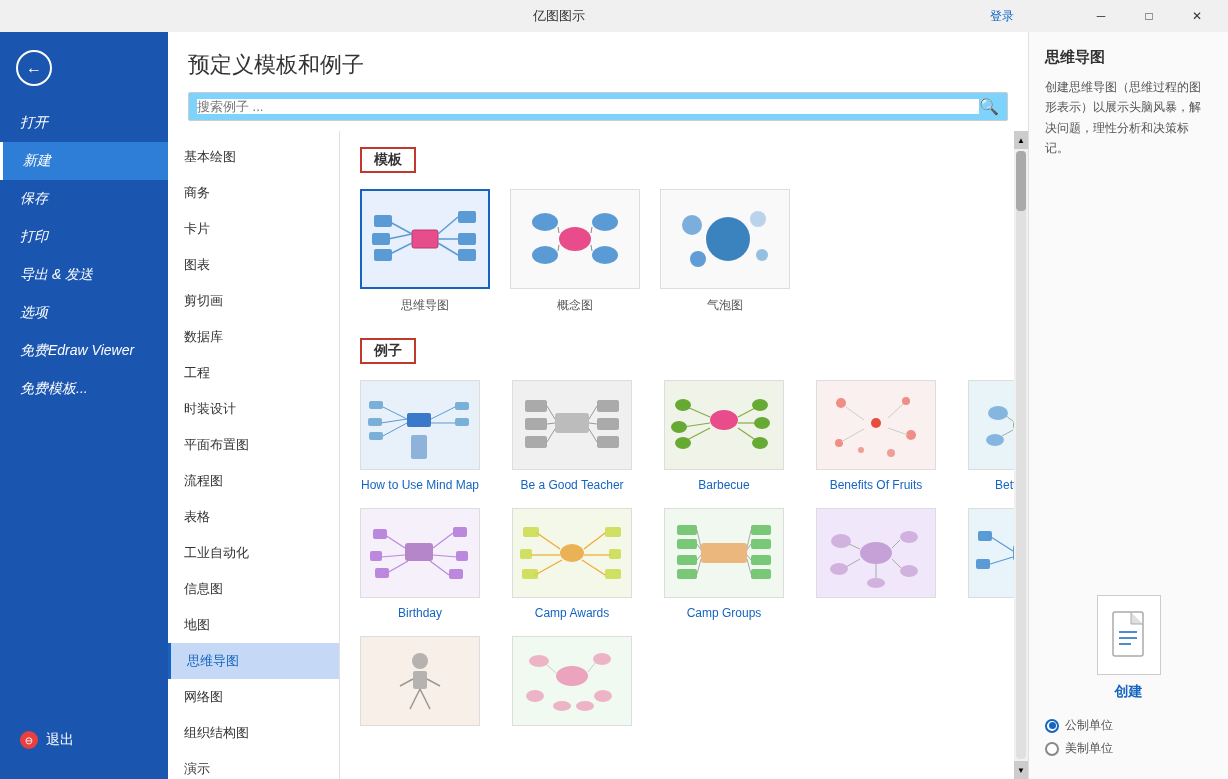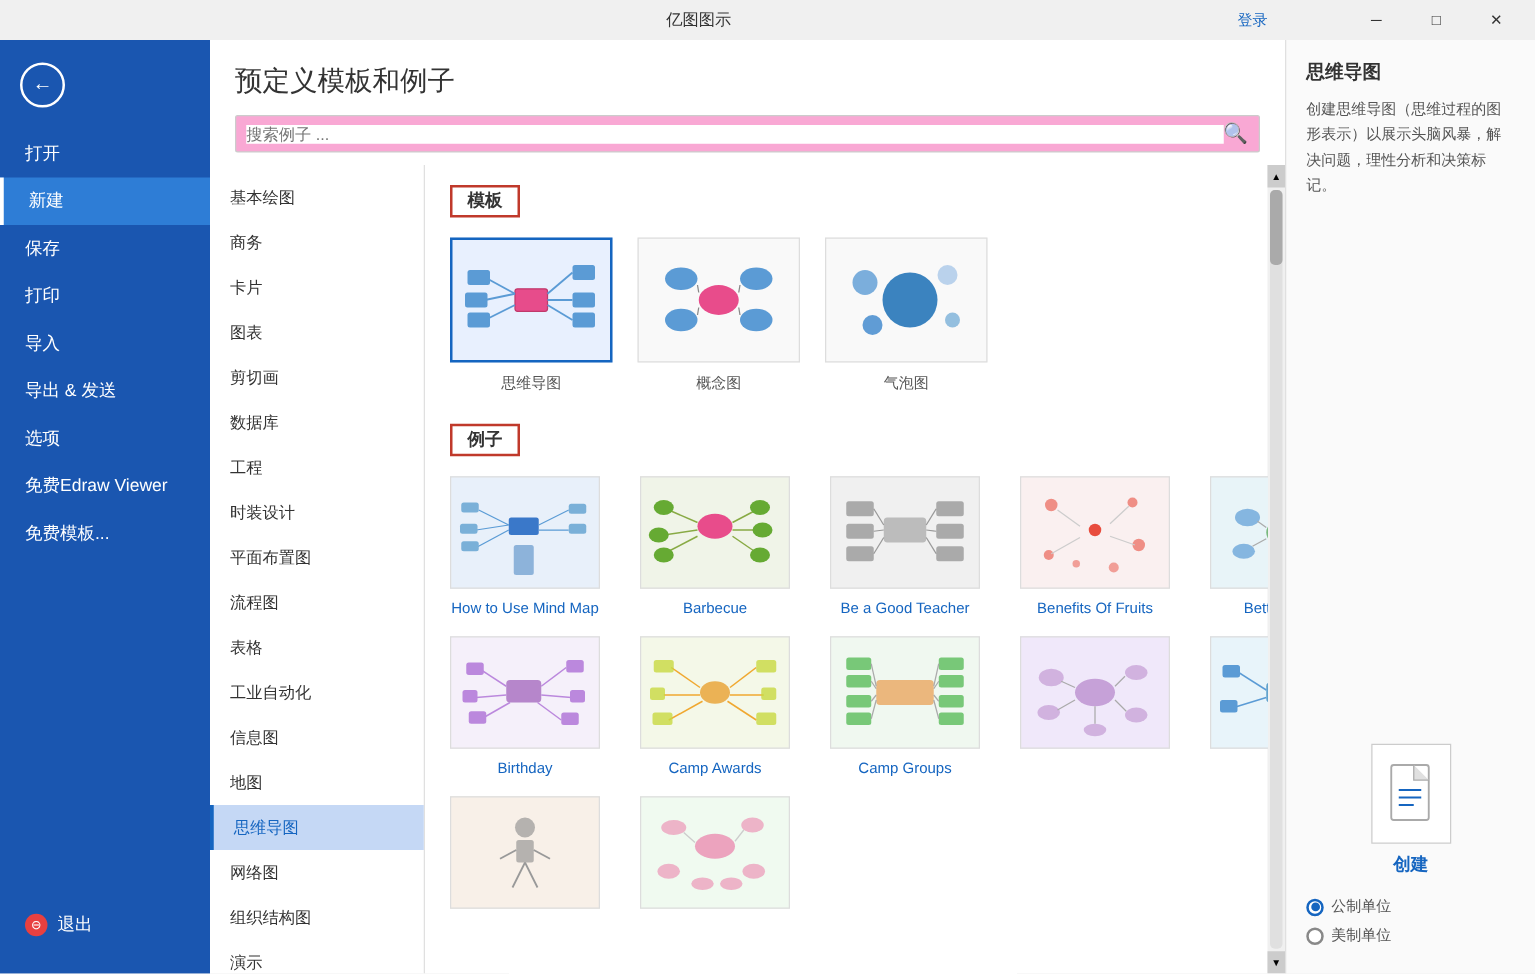--- a/index.html
+++ b/index.html
@@ -14,30 +14,30 @@
     .title-bar-btn { width: 46px; height: 32px; border: none; background: transparent; cursor: pointer; font-size: 12px; color: #333; display: flex; align-items: center; justify-content: center; }
     .login-area { font-size: 12px; color: #1565c0; cursor: pointer; padding-right: 60px; }
 
     
     .app-body { display: flex; flex: 1; overflow: hidden; }
 
     
     .sidebar { width: 168px; background: #1a56b0; display: flex; flex-direction: column; flex-shrink: 0; padding-top: 10px; }
     .sidebar-back-btn { display: flex; align-items: center; padding: 8px 16px; margin-bottom: 10px; }
     .back-circle { width: 36px; height: 36px; border-radius: 50%; border: 2px solid white; display: flex; align-items: center; justify-content: center; color: white; font-size: 16px; cursor: pointer; }
-    .sidebar-menu-item { padding: 10px 20px; color: white; font-size: 14px; cursor: pointer; display: flex; align-items: center; gap: 8px; }
+    .sidebar-menu-item { padding: 10px 20px; color: white; font-size: 14px; cursor: pointer; display: flex; align-items: center; gap: 8px; font-style: italic; }
     .sidebar-menu-item.new-active { background: #2e7dd6; border-left: 3px solid white; }
     .sidebar-exit { display: flex; align-items: center; gap: 8px; padding: 10px 20px; color: white; font-size: 14px; cursor: pointer; margin-top: auto; margin-bottom: 20px; }
     .exit-icon { width: 18px; height: 18px; background: #e84040; border-radius: 50%; display: flex; align-items: center; justify-content: center; font-size: 10px; color: white; }
 
     
     .center-panel { flex: 1; background: white; display: flex; flex-direction: column; overflow: hidden; }
     .center-header { padding: 18px 20px 10px 20px; }
     .center-title { font-size: 22px; font-weight: normal; color: #333; margin-bottom: 12px; }
-    .search-bar { display: flex; align-items: center; border: 1px solid #ccc; border-radius: 2px; padding: 4px 8px; background: #f9a8d4; }
+    .search-bar { display: flex; align-items: center; border: 1px solid #ccc; border-radius: 2px; padding: 4px 8px; background: #7dd3fc; }
     .search-input { flex: 1; border: none; outline: none; font-size: 13px; color: #999; }
     .search-icon { color: #666; font-size: 16px; cursor: pointer; }
 
     .category-list { width: 172px; flex-shrink: 0; overflow-y: auto; border-right: 1px solid #e0e0e0; padding: 8px 0; }
     .category-item { padding: 9px 16px; font-size: 13px; color: #333; cursor: pointer; }
     .category-item.active { background: #c5d8f5; color: #1565c0; border-left: 3px solid #1565c0; }
 
     .content-with-sidebar { display: flex; flex: 1; overflow: hidden; }
     .scroll-area { flex: 1; overflow-y: auto; padding: 16px 20px; position: relative; }
 
@@ -105,23 +105,20 @@
       <span>打开</span>
     </div>
     <div class="sidebar-menu-item new-active">
       <span>新建</span>
     </div>
     <div class="sidebar-menu-item">
       <span>保存</span>
     </div>
     <div class="sidebar-menu-item">
       <span>打印</span>
-    </div>
-    <div class="sidebar-menu-item">
-      <span>导入</span>
     </div>
     <div class="sidebar-menu-item">
       <span>导出 &amp; 发送</span>
     </div>
     <div class="sidebar-menu-item">
       <span>选项</span>
     </div>
     <div class="sidebar-menu-item">
       <span>免费Edraw Viewer</span>
     </div>
@@ -250,59 +247,59 @@
                 <rect x="90" y="17" width="14" height="8" rx="2" fill="#7ab0d8"></rect>
                 <rect x="90" y="33" width="14" height="8" rx="2" fill="#7ab0d8"></rect>
 
                 <rect x="46" y="50" width="16" height="24" rx="2" fill="#6699cc" opacity="0.7"></rect>
               </svg>
             </div>
             <span class="example-name">How to Use Mind Map</span>
           </div>
 
           <div class="example-card">
+            <div class="example-thumb" style="background:#f0f0f0;">
+              <svg width="110" height="80">
+                <rect x="38" y="28" width="34" height="20" rx="3" fill="#888" opacity="0.5"></rect>
+                <rect x="8" y="15" width="22" height="12" rx="2" fill="#aaa"></rect>
+                <rect x="8" y="33" width="22" height="12" rx="2" fill="#aaa"></rect>
+                <rect x="8" y="51" width="22" height="12" rx="2" fill="#aaa"></rect>
+                <rect x="80" y="15" width="22" height="12" rx="2" fill="#aaa"></rect>
+                <rect x="80" y="33" width="22" height="12" rx="2" fill="#aaa"></rect>
+                <rect x="80" y="51" width="22" height="12" rx="2" fill="#aaa"></rect>
+                <line x1="38" y1="34" x2="30" y2="21" stroke="#999" stroke-width="1"></line>
+                <line x1="38" y1="38" x2="30" y2="39" stroke="#999" stroke-width="1"></line>
+                <line x1="38" y1="44" x2="30" y2="57" stroke="#999" stroke-width="1"></line>
+                <line x1="72" y1="34" x2="80" y2="21" stroke="#999" stroke-width="1"></line>
+                <line x1="72" y1="38" x2="80" y2="39" stroke="#999" stroke-width="1"></line>
+                <line x1="72" y1="44" x2="80" y2="57" stroke="#999" stroke-width="1"></line>
+              </svg>
+            </div>
+            <span class="example-name">Be a Good Teacher</span>
+          </div>
+
+          <div class="example-card">
             <div class="example-thumb" style="background:#f0f4e8;">
               <svg width="110" height="80">
                 <ellipse cx="55" cy="35" rx="14" ry="10" fill="#e84c8b"></ellipse>
                 <line x1="41" y1="32" x2="18" y2="22" stroke="#88aa44" stroke-width="1.2"></line>
                 <line x1="41" y1="38" x2="14" y2="42" stroke="#88aa44" stroke-width="1.2"></line>
                 <line x1="41" y1="43" x2="16" y2="56" stroke="#88aa44" stroke-width="1.2"></line>
                 <line x1="69" y1="32" x2="88" y2="22" stroke="#88aa44" stroke-width="1.2"></line>
                 <line x1="69" y1="38" x2="90" y2="38" stroke="#88aa44" stroke-width="1.2"></line>
                 <line x1="69" y1="43" x2="88" y2="56" stroke="#88aa44" stroke-width="1.2"></line>
                 <ellipse cx="14" cy="20" rx="8" ry="6" fill="#66aa33"></ellipse>
                 <ellipse cx="10" cy="42" rx="8" ry="6" fill="#66aa33"></ellipse>
                 <ellipse cx="14" cy="58" rx="8" ry="6" fill="#66aa33"></ellipse>
                 <ellipse cx="91" cy="20" rx="8" ry="6" fill="#66aa33"></ellipse>
                 <ellipse cx="93" cy="38" rx="8" ry="6" fill="#66aa33"></ellipse>
                 <ellipse cx="91" cy="58" rx="8" ry="6" fill="#66aa33"></ellipse>
               </svg>
             </div>
             <span class="example-name">Barbecue</span>
-          </div>
-
-          <div class="example-card">
-            <div class="example-thumb" style="background:#f0f0f0;">
-              <svg width="110" height="80">
-                <rect x="38" y="28" width="34" height="20" rx="3" fill="#888" opacity="0.5"></rect>
-                <rect x="8" y="15" width="22" height="12" rx="2" fill="#aaa"></rect>
-                <rect x="8" y="33" width="22" height="12" rx="2" fill="#aaa"></rect>
-                <rect x="8" y="51" width="22" height="12" rx="2" fill="#aaa"></rect>
-                <rect x="80" y="15" width="22" height="12" rx="2" fill="#aaa"></rect>
-                <rect x="80" y="33" width="22" height="12" rx="2" fill="#aaa"></rect>
-                <rect x="80" y="51" width="22" height="12" rx="2" fill="#aaa"></rect>
-                <line x1="38" y1="34" x2="30" y2="21" stroke="#999" stroke-width="1"></line>
-                <line x1="38" y1="38" x2="30" y2="39" stroke="#999" stroke-width="1"></line>
-                <line x1="38" y1="44" x2="30" y2="57" stroke="#999" stroke-width="1"></line>
-                <line x1="72" y1="34" x2="80" y2="21" stroke="#999" stroke-width="1"></line>
-                <line x1="72" y1="38" x2="80" y2="39" stroke="#999" stroke-width="1"></line>
-                <line x1="72" y1="44" x2="80" y2="57" stroke="#999" stroke-width="1"></line>
-              </svg>
-            </div>
-            <span class="example-name">Be a Good Teacher</span>
           </div>
 
           <div class="example-card">
             <div class="example-thumb" style="background:#faf0f0;">
               <svg width="110" height="80">
                 <circle cx="55" cy="38" rx="12" ry="12" fill="none" stroke="#ccc" stroke-width="1"></circle>
                 <circle cx="55" cy="38" r="5" fill="#e84c3d"></circle>
 
                 <circle cx="20" cy="18" r="5" fill="#e84c3d" opacity="0.6"></circle>
                 <circle cx="85" cy="16" r="4" fill="#e84c3d" opacity="0.6"></circle>

